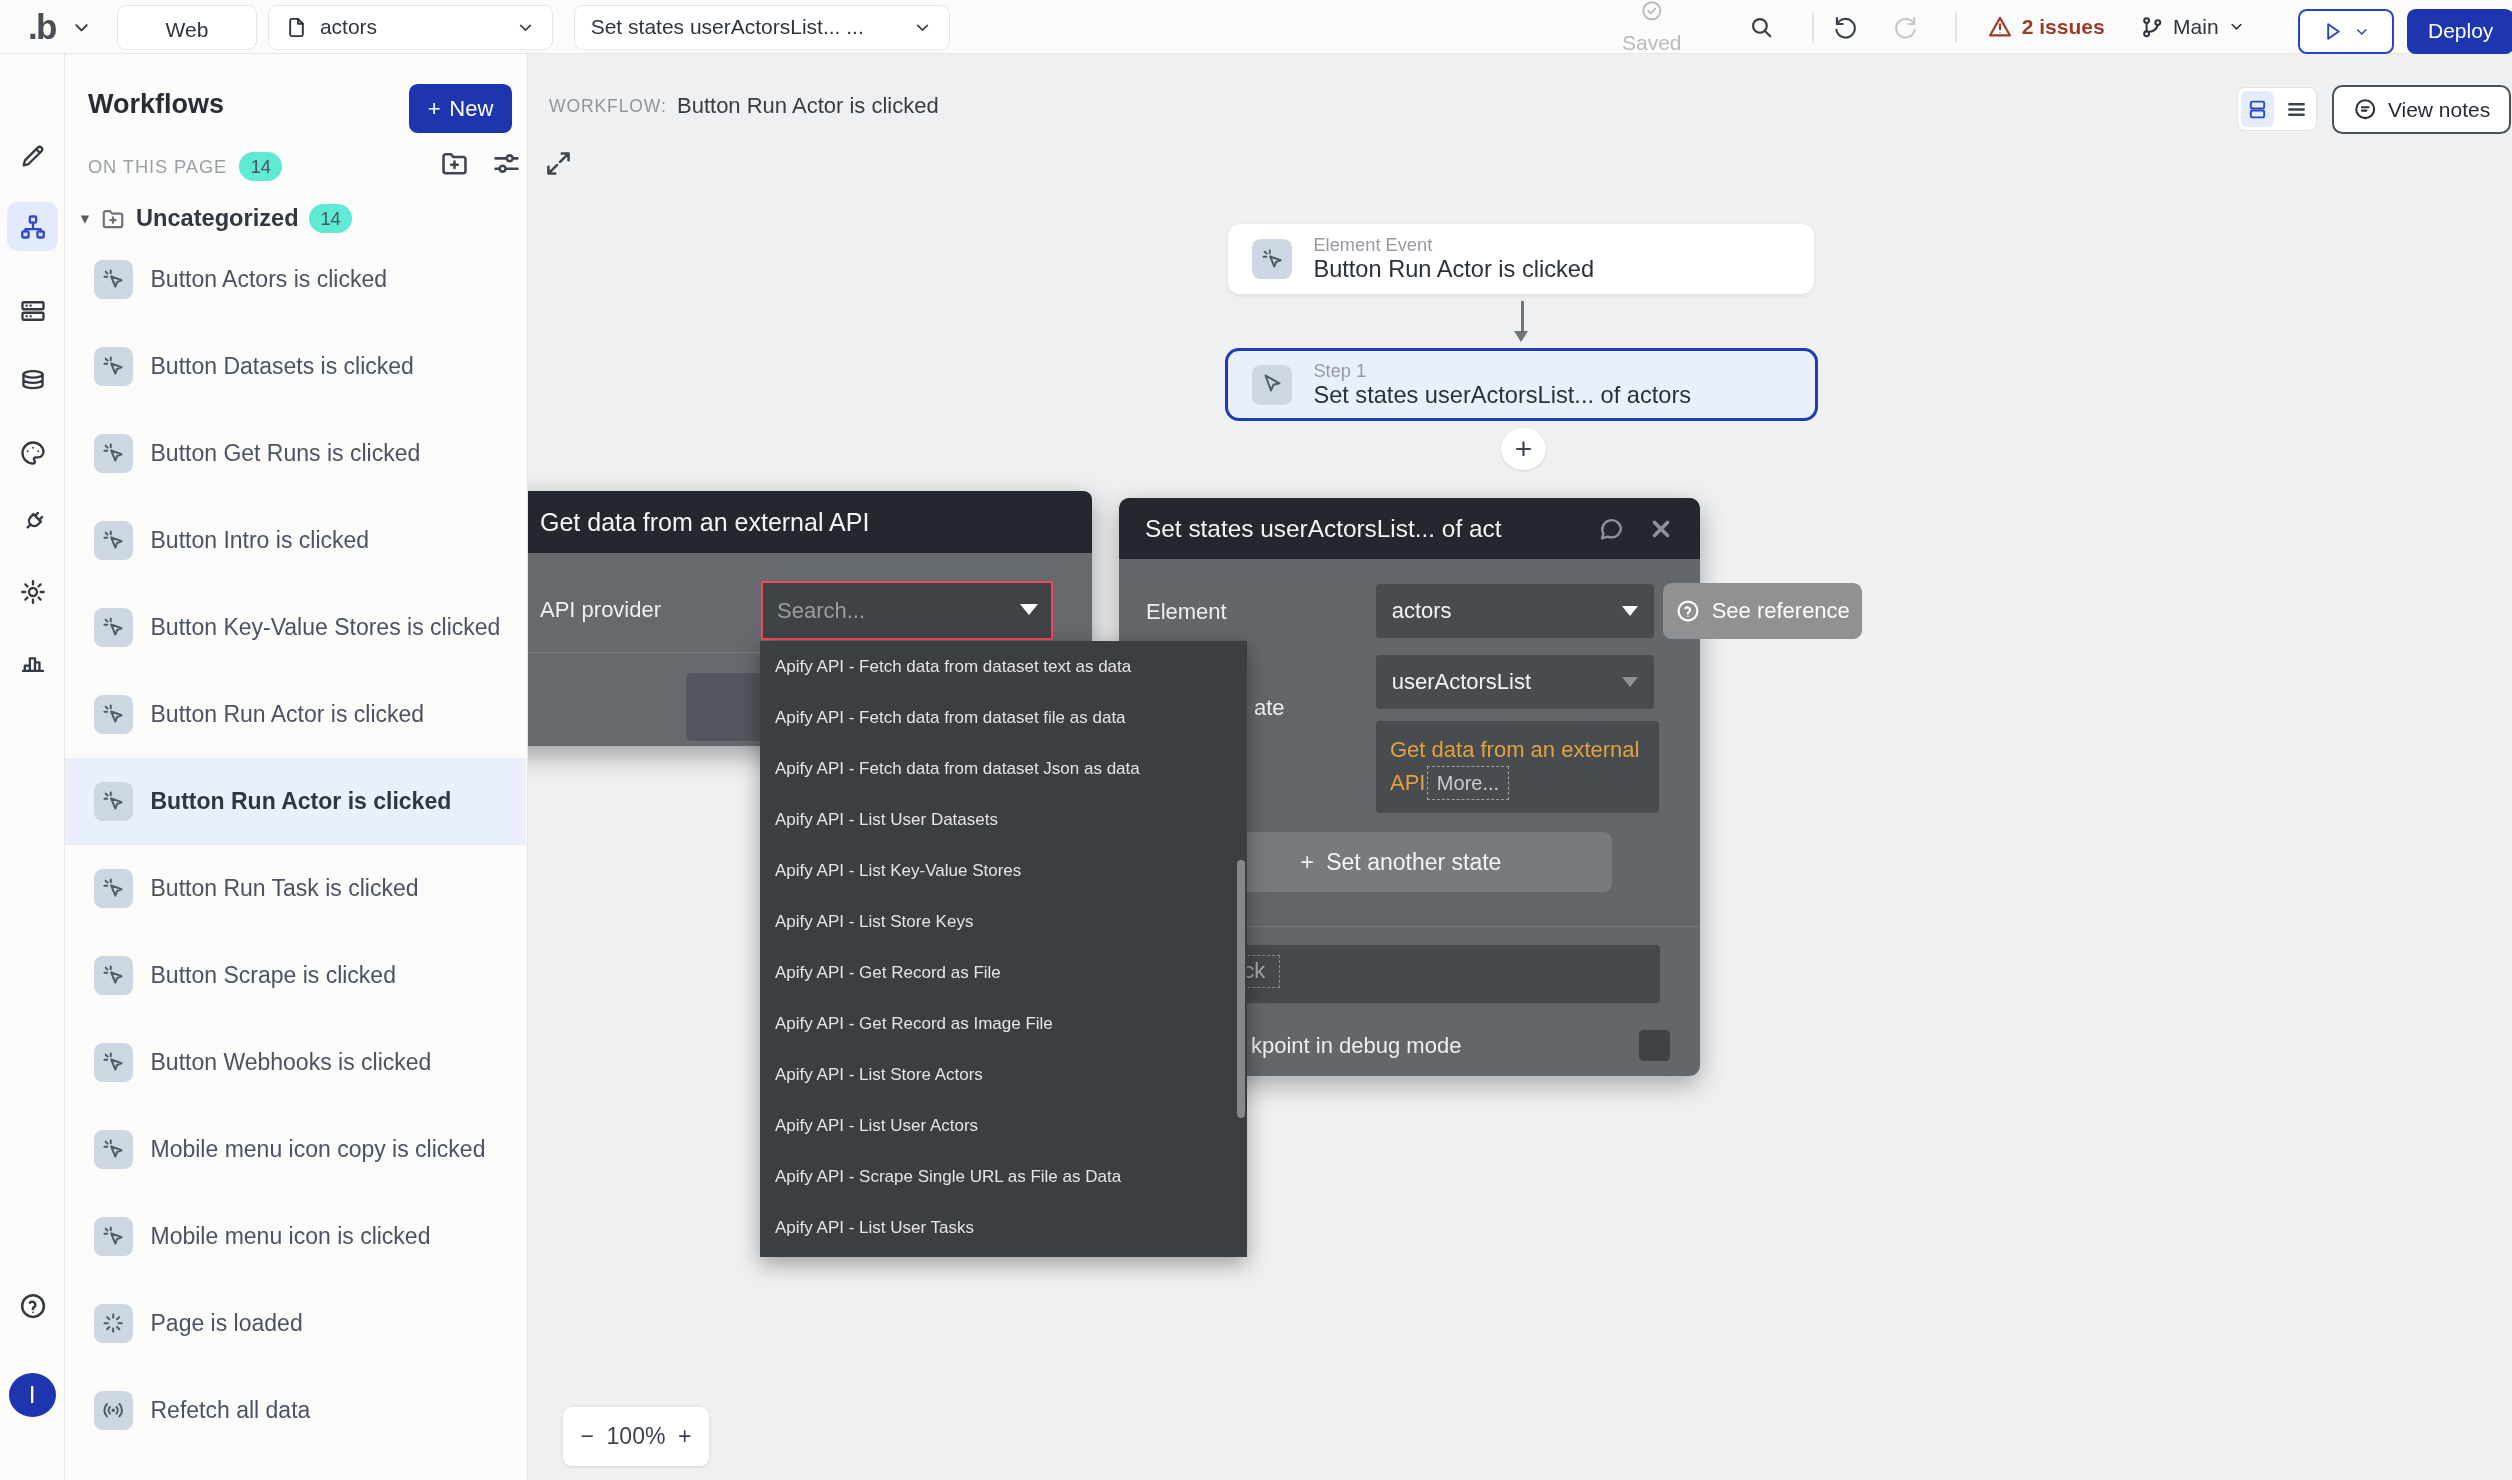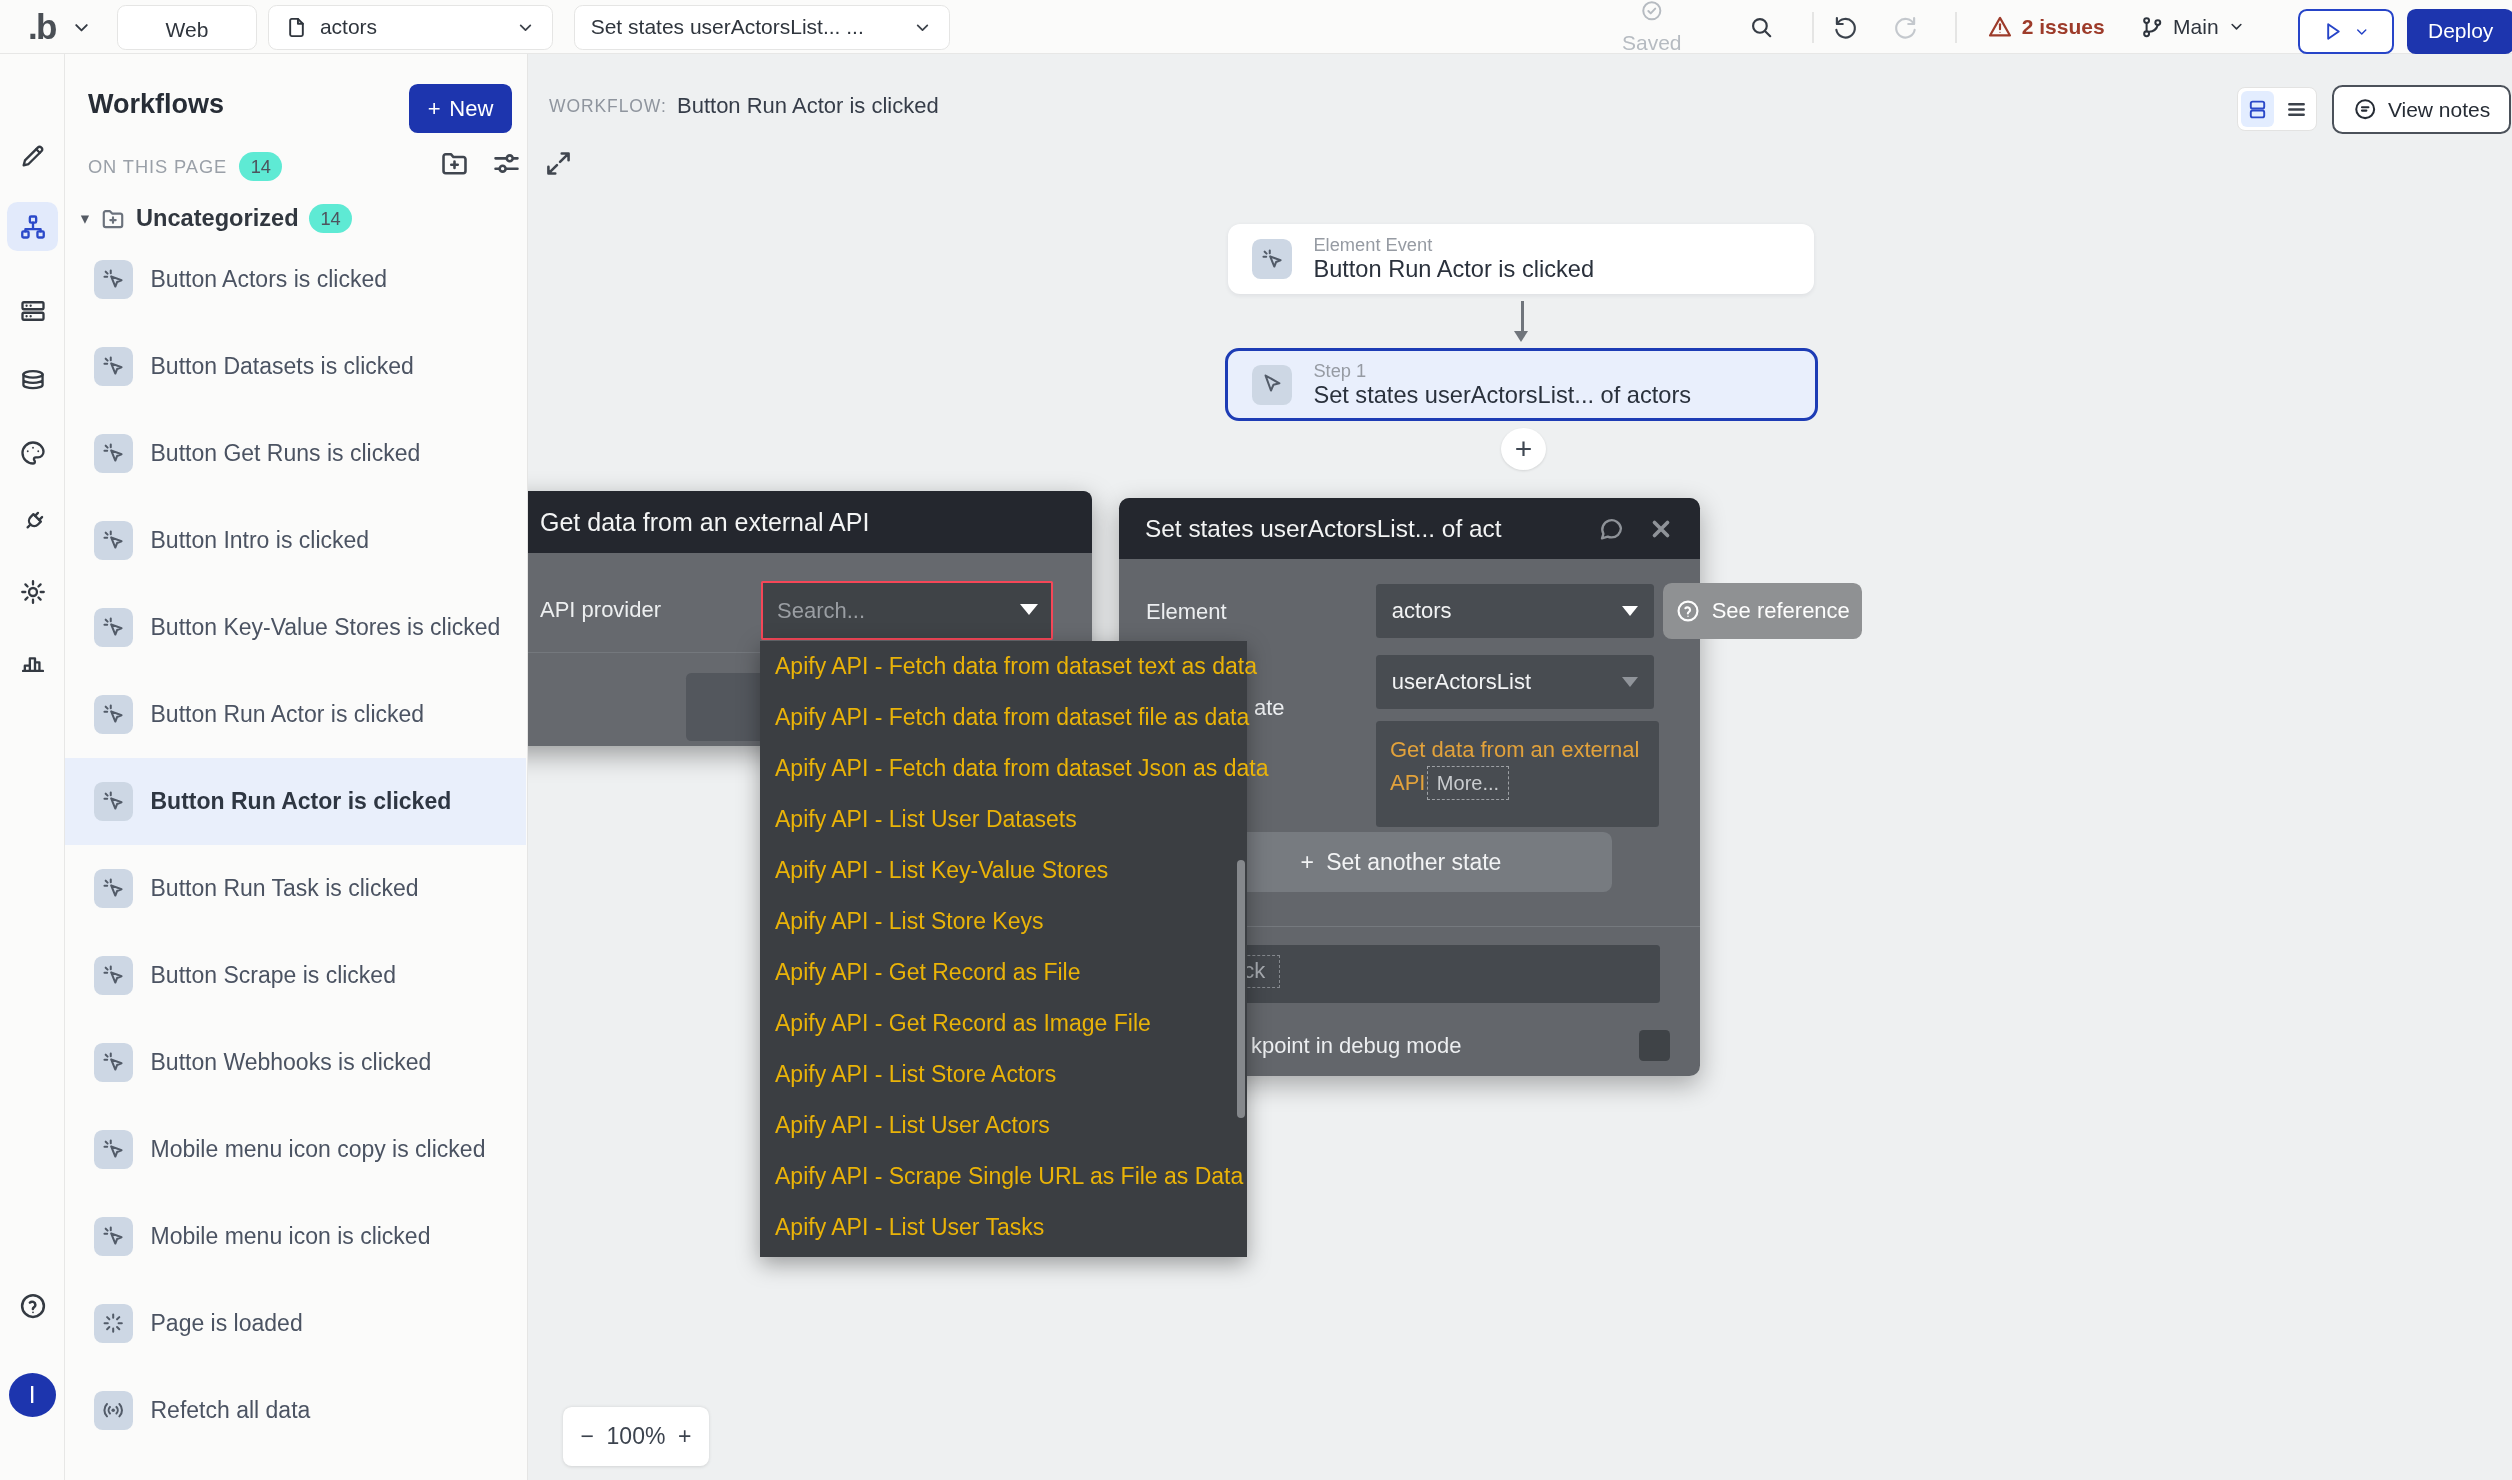--- a/index.html
+++ b/index.html
@@ -73,32 +73,32 @@
   #modal .m-hdr { height:62px; background:#24272e; border-radius:8.7px 8.7px 0 0; display:flex; align-items:center; padding-left:42px; color:#f3f4f4; font-size:25px; }
   .m-label { position:absolute; left:42px; top:106px; font-size:22px; color:#edeff0; }
   #api-search { position:absolute; left:263px; top:90px; width:292px; height:59px; background:#3f4347; border:2.2px solid #f64758; border-radius:1.7px; color:#e9ebec; font-size:22px; padding:0 45px 0 14px; outline:none; font-family:"Liberation Sans",sans-serif; }
   #api-search::placeholder { color:#9a9ea3; }
   .dd-arrow { position:absolute; left:522px; top:113px; width:0; height:0; border-left:9.6px solid transparent; border-right:9.6px solid transparent; border-top:11.3px solid #fff; }
   .m-div { position:absolute; left:0; top:161px; width:100%; border-top:1.7px solid #74787d; }
   #btn-close { position:absolute; left:188px; top:182px; width:218px; height:68px; background:#53575d; border-radius:5.2px; display:flex; align-items:center; justify-content:center; color:#eceeef; font-size:23px; }
 
   
   #provider-dd { position:absolute; left:760px; top:641px; width:487px; height:616px; background:#3b3e42; z-index:30; box-shadow:0 7px 21px rgba(0,0,0,.35); }
-  .opt { height:51px; display:flex; align-items:center; padding-left:15px; font-size:23px; color:#eab308; white-space:nowrap; }
+  .opt { height:51px; display:flex; align-items:center; padding-left:15px; font-size:17px; color:#e5e5e5; white-space:nowrap; }
   #dd-scroll { position:absolute; right:1.7px; top:219px; width:7.9px; height:258px; background:#85888c; border-radius:4.4px; }
 
   
   #panel { position:absolute; left:1119px; top:498px; width:581px; height:578px; background:#63666b; border-radius:10.5px; box-shadow:0 8.7px 26px rgba(0,0,0,.3); z-index:20; }
   #panel .p-hdr { height:61px; background:#24272e; border-radius:10.5px 10.5px 0 0; display:flex; align-items:center; padding:0 26px; color:#f3f4f4; font-size:24.4px; }
   .p-hdr-icons { margin-left:auto; display:flex; align-items:center; gap:23px; color:#8e9298; }
   .p-label { position:absolute; font-size:22px; color:#eceef0; }
   .p-select { position:absolute; left:257px; width:278px; height:54px; background:#484c51; border-radius:3.5px; display:flex; align-items:center; padding:0 15.7px; font-size:22px; color:#f2f3f4; }
   .p-select .tri { margin-left:auto; width:0; height:0; border-left:8.7px solid transparent; border-right:8.7px solid transparent; border-top:10.5px solid #fff; }
   .p-select .tri.gray { border-top-color:#90949a; }
-  #value-box { position:absolute; left:257px; top:223px; width:283px; height:106px; background:#484c51; border-radius:3.5px; padding:12.2px 14px; font-size:22px; line-height:1.5; }
+  #value-box { position:absolute; left:257px; top:223px; width:283px; height:92px; background:#484c51; border-radius:3.5px; padding:12.2px 14px; font-size:22px; line-height:1.5; }
   #value-box .orange { color:#e2a23b; }
   .more-chip { display:inline-block; border:1.7px dashed #9ea1a5; color:#c9cccf; font-size:20px; padding:0.9px 8.7px; margin-left:1.7px; }
   #btn-another { position:absolute; left:71px; top:334px; width:422px; height:60px; background:#777b80; border-radius:8.7px; display:flex; align-items:center; justify-content:center; gap:12.2px; color:#f2f3f4; font-size:23px; }
   .p-div { position:absolute; left:0; top:428px; width:100%; border-top:1.7px solid #75797e; }
   #click-box { position:absolute; left:73px; top:447px; width:468px; height:58px; background:#45494e; border-radius:3.5px; padding:9.6px 10.5px; }
   .click-chip { display:inline-block; border:1.7px dashed #85898e; color:#a8acb1; font-size:22px; padding:2.6px 14px; }
   #bp-label { position:absolute; left:132px; top:535px; font-size:22px; color:#eceef0; }
   #bp-check { position:absolute; left:520px; top:532px; width:31px; height:31px; background:#3f4347; border-radius:4.4px; }
   #see-ref { position:absolute; left:1663px; top:583px; width:199px; height:56px; background:#8f9193; border-radius:8.7px; display:flex; align-items:center; justify-content:center; gap:10.5px; color:#fdfdfd; font-size:22px; z-index:25; }
 </style>

